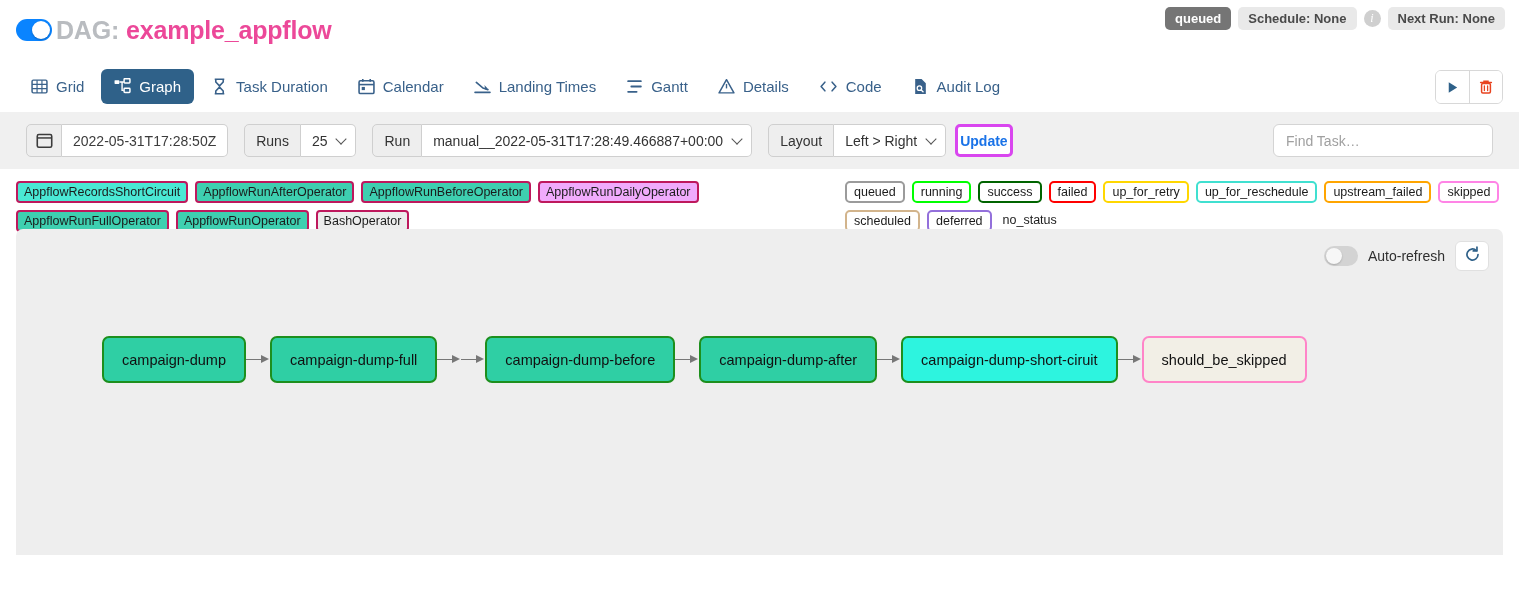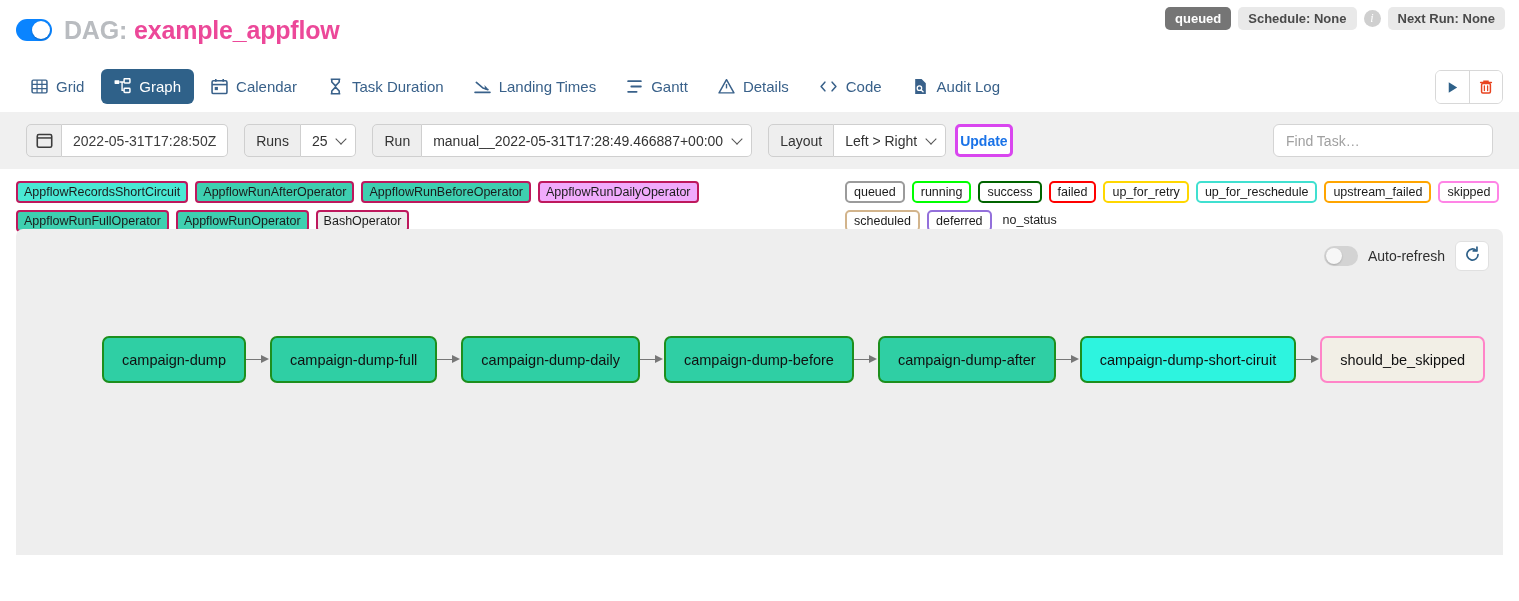--- a/index.html
+++ b/index.html
@@ -26,21 +26,21 @@
     flex: 0 0 auto;
     cursor: pointer;
   }
   .dag-toggle .knob {
     position: absolute; top: 2px; right: 2px;
     width: 18px; height: 18px; border-radius: 50%;
     background: #ffffff;
     box-shadow: 0 1px 2px rgba(0,0,0,.25);
   }
   .dag-label {
-    margin-left: 12px;
+    margin-left: 4px;
     font-size: 25px;
     font-weight: bold;
     color: #b9bcc0;
     letter-spacing: -0.2px;
   }
   .dag-name {
     font-size: 25px;
     font-weight: bold;
     color: #ec4899;
     margin-left: 7px;
@@ -317,36 +317,36 @@
           <rect x="9.5" y="9.6" width="5.5" height="4" rx="0.7" fill="none" stroke="currentColor" stroke-width="1.4"></rect>
           <path d="M5.2 3.8h2.4v7.8h1.6M7.6 3.8h1.6" stroke="currentColor" stroke-width="1.3" fill="none"></path>
         </svg>
     </span>
     <span>Graph</span>
   </div>
 
   <div class="tab">
     <span>
       <svg width="17" height="17" viewBox="0 0 16 16">
+          <path d="M3.5 1.2h9M3.5 14.8h9M4.5 1.2v2.6L8 7.4l3.5-3.6V1.2M4.5 14.8v-2.6L8 8.6l3.5 3.6v2.6" fill="none" stroke="currentColor" stroke-width="1.5" stroke-linejoin="round"></path>
+        </svg>
+    </span>
+    <span>Task Duration</span>
+  </div>
+
+  <div class="tab">
+    <span>
+      <svg width="17" height="17" viewBox="0 0 16 16">
           <rect x="1" y="2.6" width="14" height="12" rx="1.3" fill="none" stroke="currentColor" stroke-width="1.5"></rect>
           <path d="M1 6.2h14" stroke="currentColor" stroke-width="1.5"></path>
           <path d="M4.5 1v2.6M11.5 1v2.6" stroke="currentColor" stroke-width="1.5"></path>
           <rect x="3.5" y="8.4" width="3" height="3" fill="currentColor"></rect>
         </svg>
     </span>
     <span>Calendar</span>
-  </div>
-
-  <div class="tab">
-    <span>
-      <svg width="17" height="17" viewBox="0 0 16 16">
-          <path d="M3.5 1.2h9M3.5 14.8h9M4.5 1.2v2.6L8 7.4l3.5-3.6V1.2M4.5 14.8v-2.6L8 8.6l3.5 3.6v2.6" fill="none" stroke="currentColor" stroke-width="1.5" stroke-linejoin="round"></path>
-        </svg>
-    </span>
-    <span>Task Duration</span>
   </div>
 
 
   <div class="tab">
     <span>
       <svg width="17" height="17" viewBox="0 0 16 16">
           <path d="M1 13.5h14" stroke="currentColor" stroke-width="1.6" stroke-linecap="round"></path>
           <path d="M2.2 4.2l6.3 5.3 4.6 1.4" fill="none" stroke="currentColor" stroke-width="1.6" stroke-linecap="round"></path>
           <path d="M9.8 6.6l3 3.2-2.1 1.3z" fill="currentColor"></path>
         </svg>
@@ -490,21 +490,20 @@
           </svg>
       </span>
     </div>
   </div>
 
   <div class="flow">
     <div class="node" style="background:#2fcfa4;border-color:#1d8f1d">campaign-dump</div>
     <div class="arrow"></div>
     <div class="node" style="background:#2fcfa4;border-color:#1d8f1d">campaign-dump-full</div>
     <div class="arrow"></div>
-    <div class="node" style="background:#2fcfa4;border-color:#1d8f1d">campaign-dump-daily</div>
     <div class="arrow"></div>
     <div class="node" style="background:#2fcfa4;border-color:#1d8f1d">campaign-dump-before</div>
     <div class="arrow"></div>
     <div class="node" style="background:#2fcfa4;border-color:#1d8f1d">campaign-dump-after</div>
     <div class="arrow"></div>
     <div class="node" style="background:#2df4df;border-color:#1d8f1d">campaign-dump-short-ciruit</div>
     <div class="arrow"></div>
     <div class="node" style="background:#f2efe6;border-color:#ff84c8">should_be_skipped</div>
   </div>
 </div>

